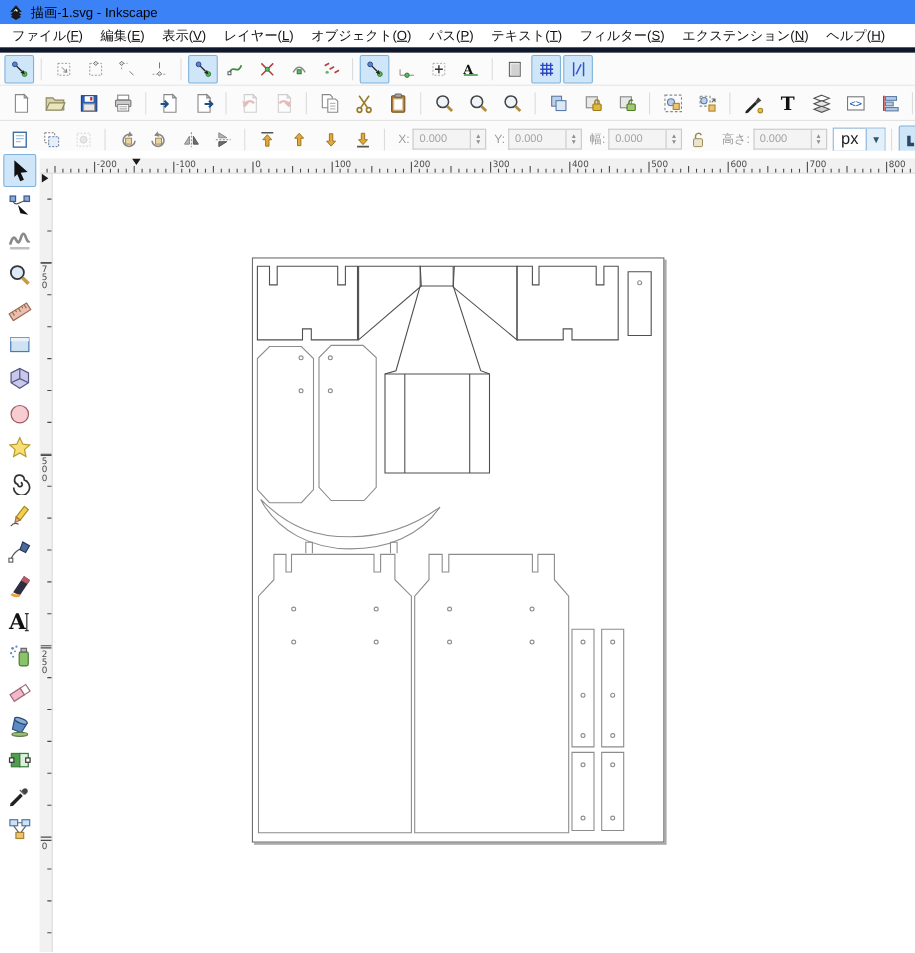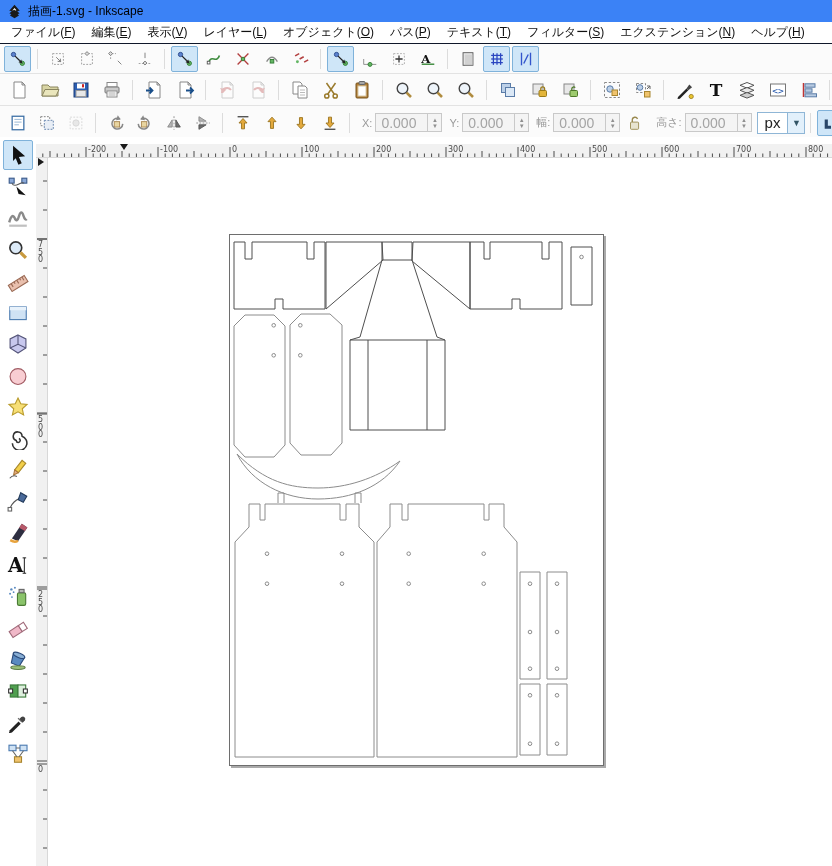--- a/index.html
+++ b/index.html
@@ -3,40 +3,40 @@
 <meta charset="utf-8">
 <style>
   html,body{margin:0;padding:0;background:#fff;}
   #app{position:relative;width:832px;height:866px;background:#fff;overflow:hidden;
        font-family:"Liberation Sans","DejaVu Sans",sans-serif;font-size:12px;color:#111;}
   
   .titlebar{height:22px;display:flex;align-items:center;gap:6px;padding-left:7px;background:#3b82f6;}
   .titlebar .ttl{font-size:12px;color:#000;}
   
   .menubar{height:21px;display:flex;align-items:center;padding-left:3px;background:#fff;
-           border-bottom:1px solid #0f172a;}
+           border-bottom:5px solid #0f172a;}
   .menu-item{padding:2px 8px;font-size:12px;color:#111;cursor:default;white-space:nowrap;}
   .menu-item u{text-decoration:underline;}
   
   .tbar{display:flex;align-items:center;background:#fbfbfb;border-bottom:1px solid #e3e3e3;padding-left:3px;}
   #snapbar{height:29px;}
   #cmdbar{height:31px;}
   #selbar{height:33px;border-bottom:1px solid #d6d6d6;}
   .btn{width:25px;height:24px;display:inline-flex;align-items:center;justify-content:center;
        border:1px solid transparent;border-radius:2px;margin:0 1px;flex:none;}
   #cmdbar .btn{width:27px;height:26px;}
   .btn.active{background:#cfe6f8;border-color:#7fb2da;}
   .btn.disabled{opacity:.38;}
   .sep{width:1px;height:20px;background:#dcdcdc;margin:0 5px;flex:none;}
   .icn{display:inline-flex;}
   
   .flabel{color:#9a9a9a;font-size:11px;margin:0 3px 0 7px;flex:none;}
   .spinbox{display:inline-flex;align-items:stretch;height:19px;flex:none;}
   .spinval{width:46px;background:#f4f4f4;border:1px solid #c9c9c9;border-right:none;
-           color:#a4a4a4;font-size:14px;display:flex;align-items:center;padding-left:5px;}
+           color:#a4a4a4;font-size:10px;display:flex;align-items:center;padding-left:5px;}
   .spinbtns{width:13px;border:1px solid #c9c9c9;background:#f4f4f4;display:flex;flex-direction:column;
             align-items:center;justify-content:center;color:#8f8f8f;font-size:6px;line-height:6px;}
   .unit-dd{display:inline-flex;align-items:stretch;height:20px;margin-left:5px;
            border:1px solid #8fb6d6;background:#fff;flex:none;}
   .unit-val{padding:0 7px;display:flex;align-items:center;font-size:15px;color:#222;}
   .dd-arr{width:16px;background:#e2f0fb;border-left:1px solid #8fb6d6;display:flex;
           align-items:center;justify-content:center;color:#356;font-size:9px;}
   
   #main{position:absolute;left:0;top:137px;width:832px;height:729px;background:#fff;display:flex;}
   #toolbox{width:36px;padding-top:3px;flex:none;display:flex;flex-direction:column;align-items:center;background:#fff;}

